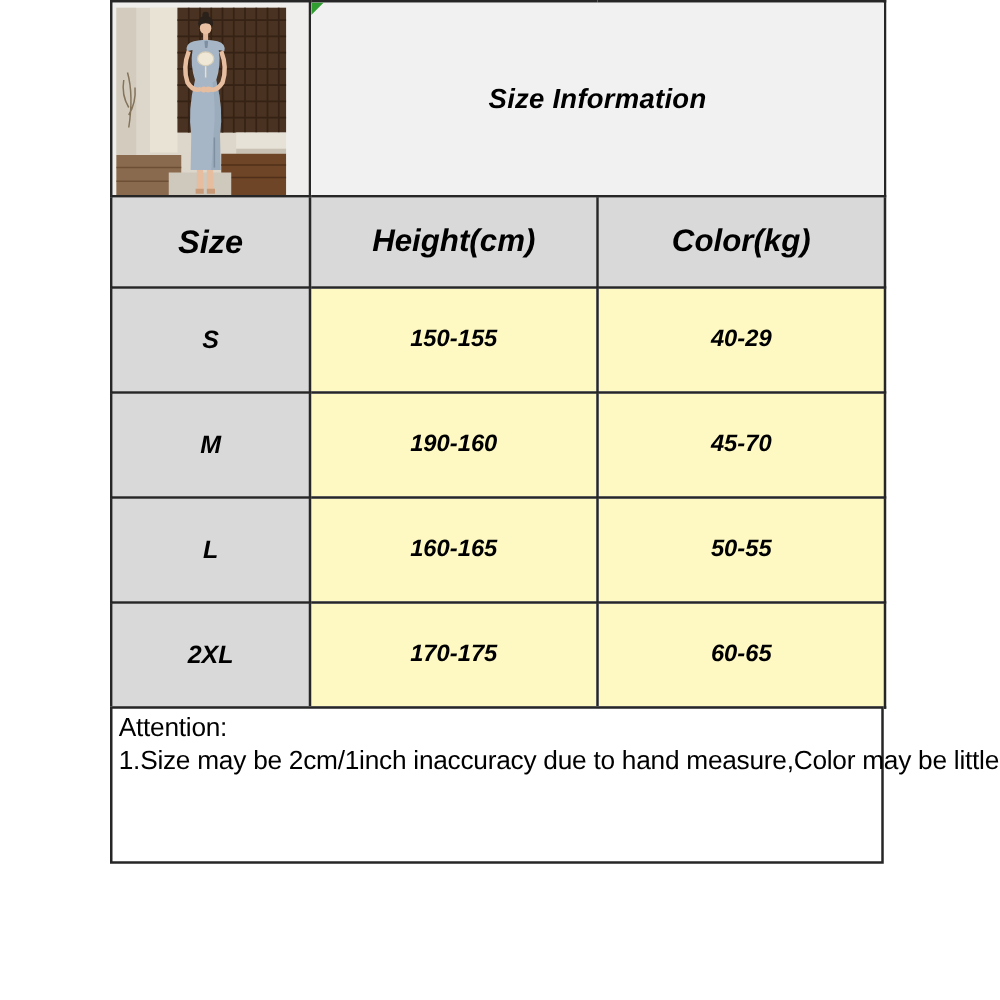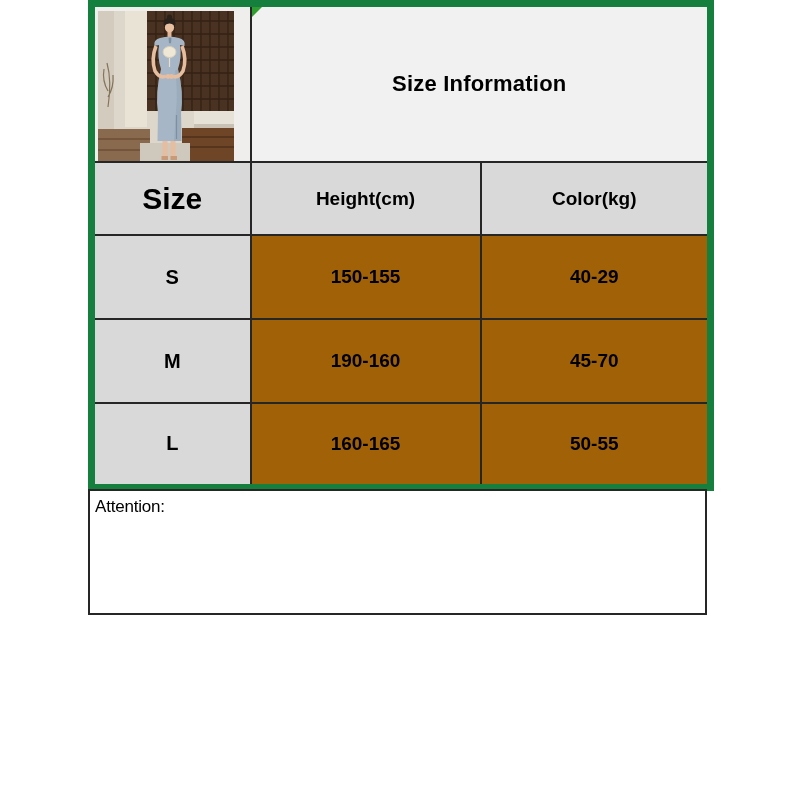--- a/index.html
+++ b/index.html
@@ -3,45 +3,45 @@
 <meta charset="utf-8">
 <style>
   * { margin:0; padding:0; box-sizing:border-box; }
   html,body { width:800px; height:800px; background:#ffffff;
               font-family:"Liberation Sans", sans-serif; color:#000; }
   .canvas { position:relative; width:800px; height:800px; background:#fff; overflow:hidden; }
 
   .sheet { position:absolute; left:88px; top:0; width:619px; }
 
   table.size-table { width:619px; border-collapse:collapse; table-layout:fixed;
-                     border:7px solid #15803d; }
+                     border:2px solid #15803d;font-style:italic; }
   table.size-table td { border:2px solid #262626; text-align:center; vertical-align:middle;
                         overflow:hidden; }
   col.c-size   { width:159px; }
   col.c-height { width:230px; }
   col.c-weight { width:230px; }
 
   .photo-cell { height:156px; background:#efeeec; padding:0; }
   .photo-wrap { width:136px; height:150px; margin:4px 0 0 3px; display:block; }
 
   .title-cell { position:relative; background:#f1f1f1; }
   .title-text { font-size:22px; font-weight:bold; letter-spacing:0.2px; }
   .flag { position:absolute; left:0; top:0; width:0; height:0;
           border-top:10px solid #2f9d2f; border-right:10px solid transparent; }
 
   tr.header-row td { height:73px; background:#d9d9d9; font-weight:bold; }
-  .size-head { font-size:30px; }
-  .col-head  { font-size:19px;margin-top:27px; }
+  .size-head { font-size:26px; }
+  .col-head  { font-size:25px;margin-top:27px; }
 
-  tr.data-row td { height:84px; font-weight:bold; font-size:19px; background:#a16207; }
+  tr.data-row td { height:84px; font-weight:bold; font-size:19px; background:#fef9c3; }
   tr.data-row td.size-col { background:#d9d9d9; font-size:20px; }
 
   .attention-box { width:619px; height:126px; border:2px solid #262626; margin-top:-2px;
                    background:#ffffff; padding:3px 6px 0 5px; }
-  .attention-box div { font-size:17px; line-height:26px; white-space:nowrap;
+  .attention-box div { font-size:21px; line-height:26px; white-space:nowrap;
                        letter-spacing:-0.2px; }
 </style>
 </head>
 <body>
 
 <div class="canvas">
   <div class="sheet">
 
     <table class="size-table">
       <colgroup>
@@ -122,21 +122,27 @@
       <tr class="data-row">
         <td class="size-col">M</td>
         <td>190-160</td>
         <td>45-70</td>
       </tr>
       <tr class="data-row">
         <td class="size-col">L</td>
         <td>160-165</td>
         <td>50-55</td>
       </tr>
+      <tr class="data-row">
+        <td class="size-col">2XL</td>
+        <td>170-175</td>
+        <td>60-65</td>
+      </tr>
     </tbody>
       </table>
 
     <div class="attention-box">
       <div>Attention:</div>
+      <div>1.Size may be 2cm/1inch inaccuracy due to hand measure,Color may be little</div>
     </div>
 
   </div>
 </div>
 
 </body></html>

